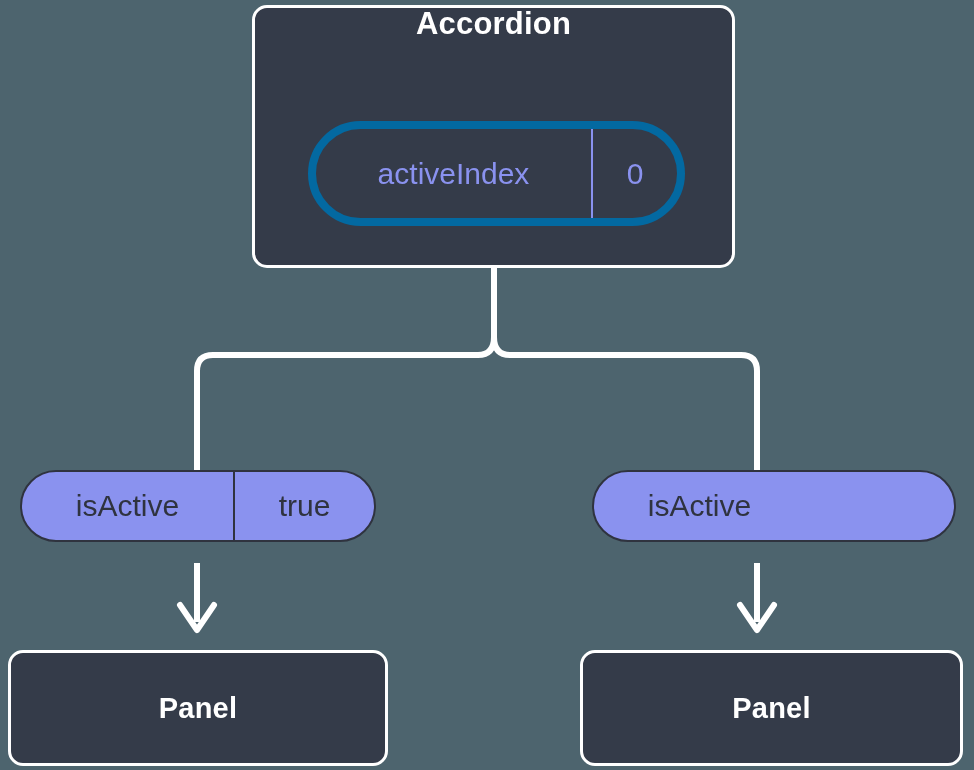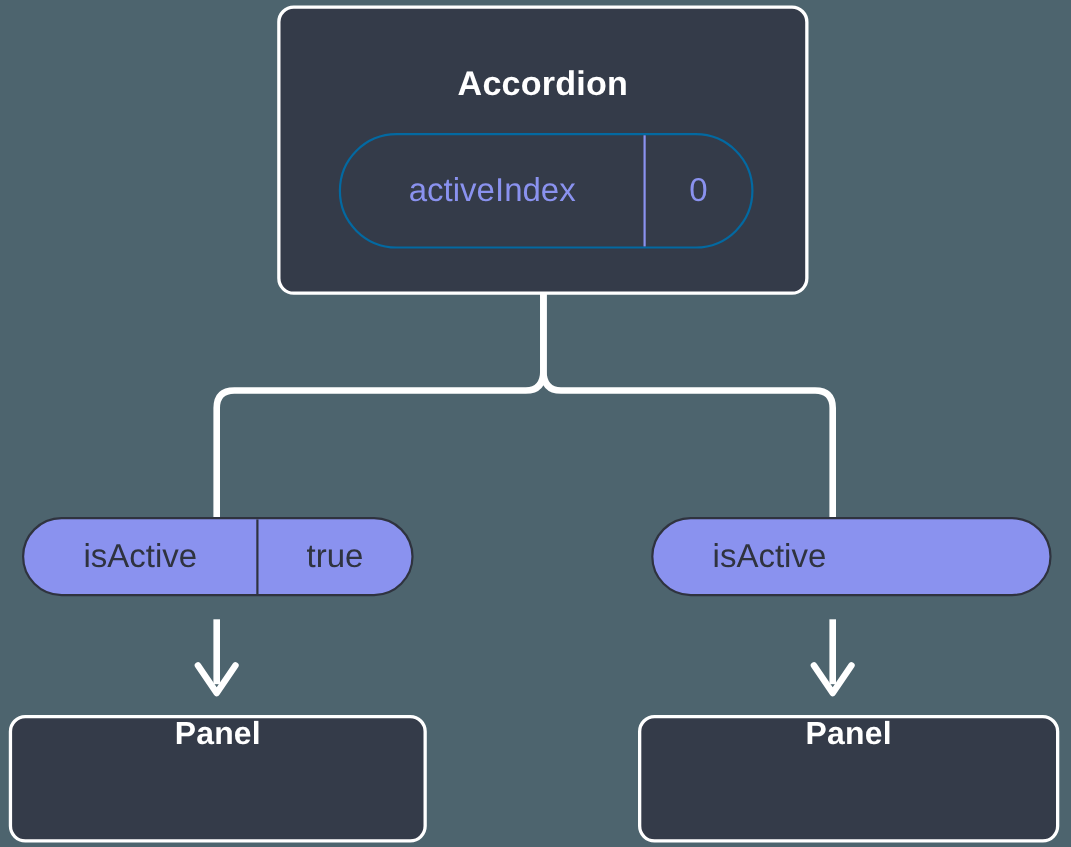--- a/index.html
+++ b/index.html
@@ -50,42 +50,42 @@
     white-space: nowrap;
   }
 
   
   #node-accordion {
     left: 252px;
     top: 5px;
     width: 483px;
     height: 263px;
     justify-content: flex-start;
-    padding-top: 52px;
   }
 
   
   .node-panel {
     top: 650px;
     height: 116px;
+    justify-content: center;
     padding-top: 0;
   }
   #node-panel-left  { left: 8px;   width: 380px; }
   #node-panel-right { left: 580px; width: 383px; }
   .node-panel .node-title { font-size: 29px; }
 
   
   .pill-outline {
     position: absolute;
     left: 53px;
     top: 113px;
     width: 377px;
     height: 105px;
     box-sizing: border-box;
-    border: 2px solid #0369a1;
+    border: 8px solid #0369a1;
     border-radius: 53px;
     display: flex;
     align-items: stretch;
   }
   .pill-outline .cell {
     display: flex;
     align-items: center;
     justify-content: center;
     color: #8a92ef;
     font-size: 30px;

